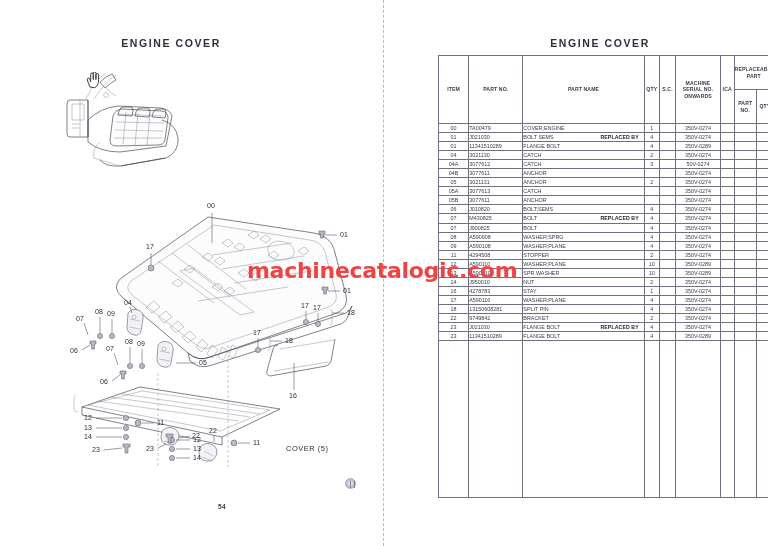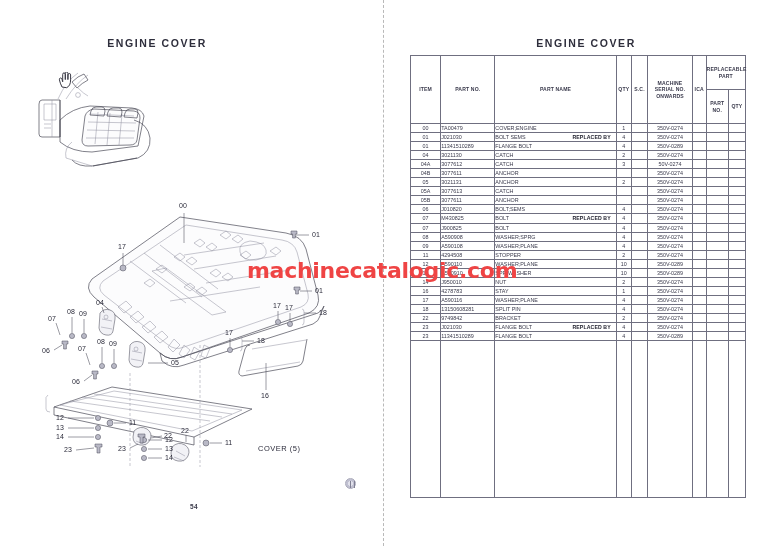--- a/index.html
+++ b/index.html
@@ -8,21 +8,21 @@
     width:768px; height:546px;
     background:#ffffff;
     font-family:"Liberation Sans", sans-serif;
     color:#2b2b3a;
     position:relative;
     overflow:hidden;
   }
 
   
   #spread { position:absolute; inset:0; display:flex; }
-  .page { position:relative; height:100%; }
+  .page { position:relative; height:100%;margin-left:28px; }
   #page-left  { width:384px; }
   #page-right { width:384px; }
 
   .divider {
     position:absolute; left:383px; top:0; bottom:0;
     width:0; border-left:1.4px dashed #b9b9b9;
     z-index:5;
   }
 
   

